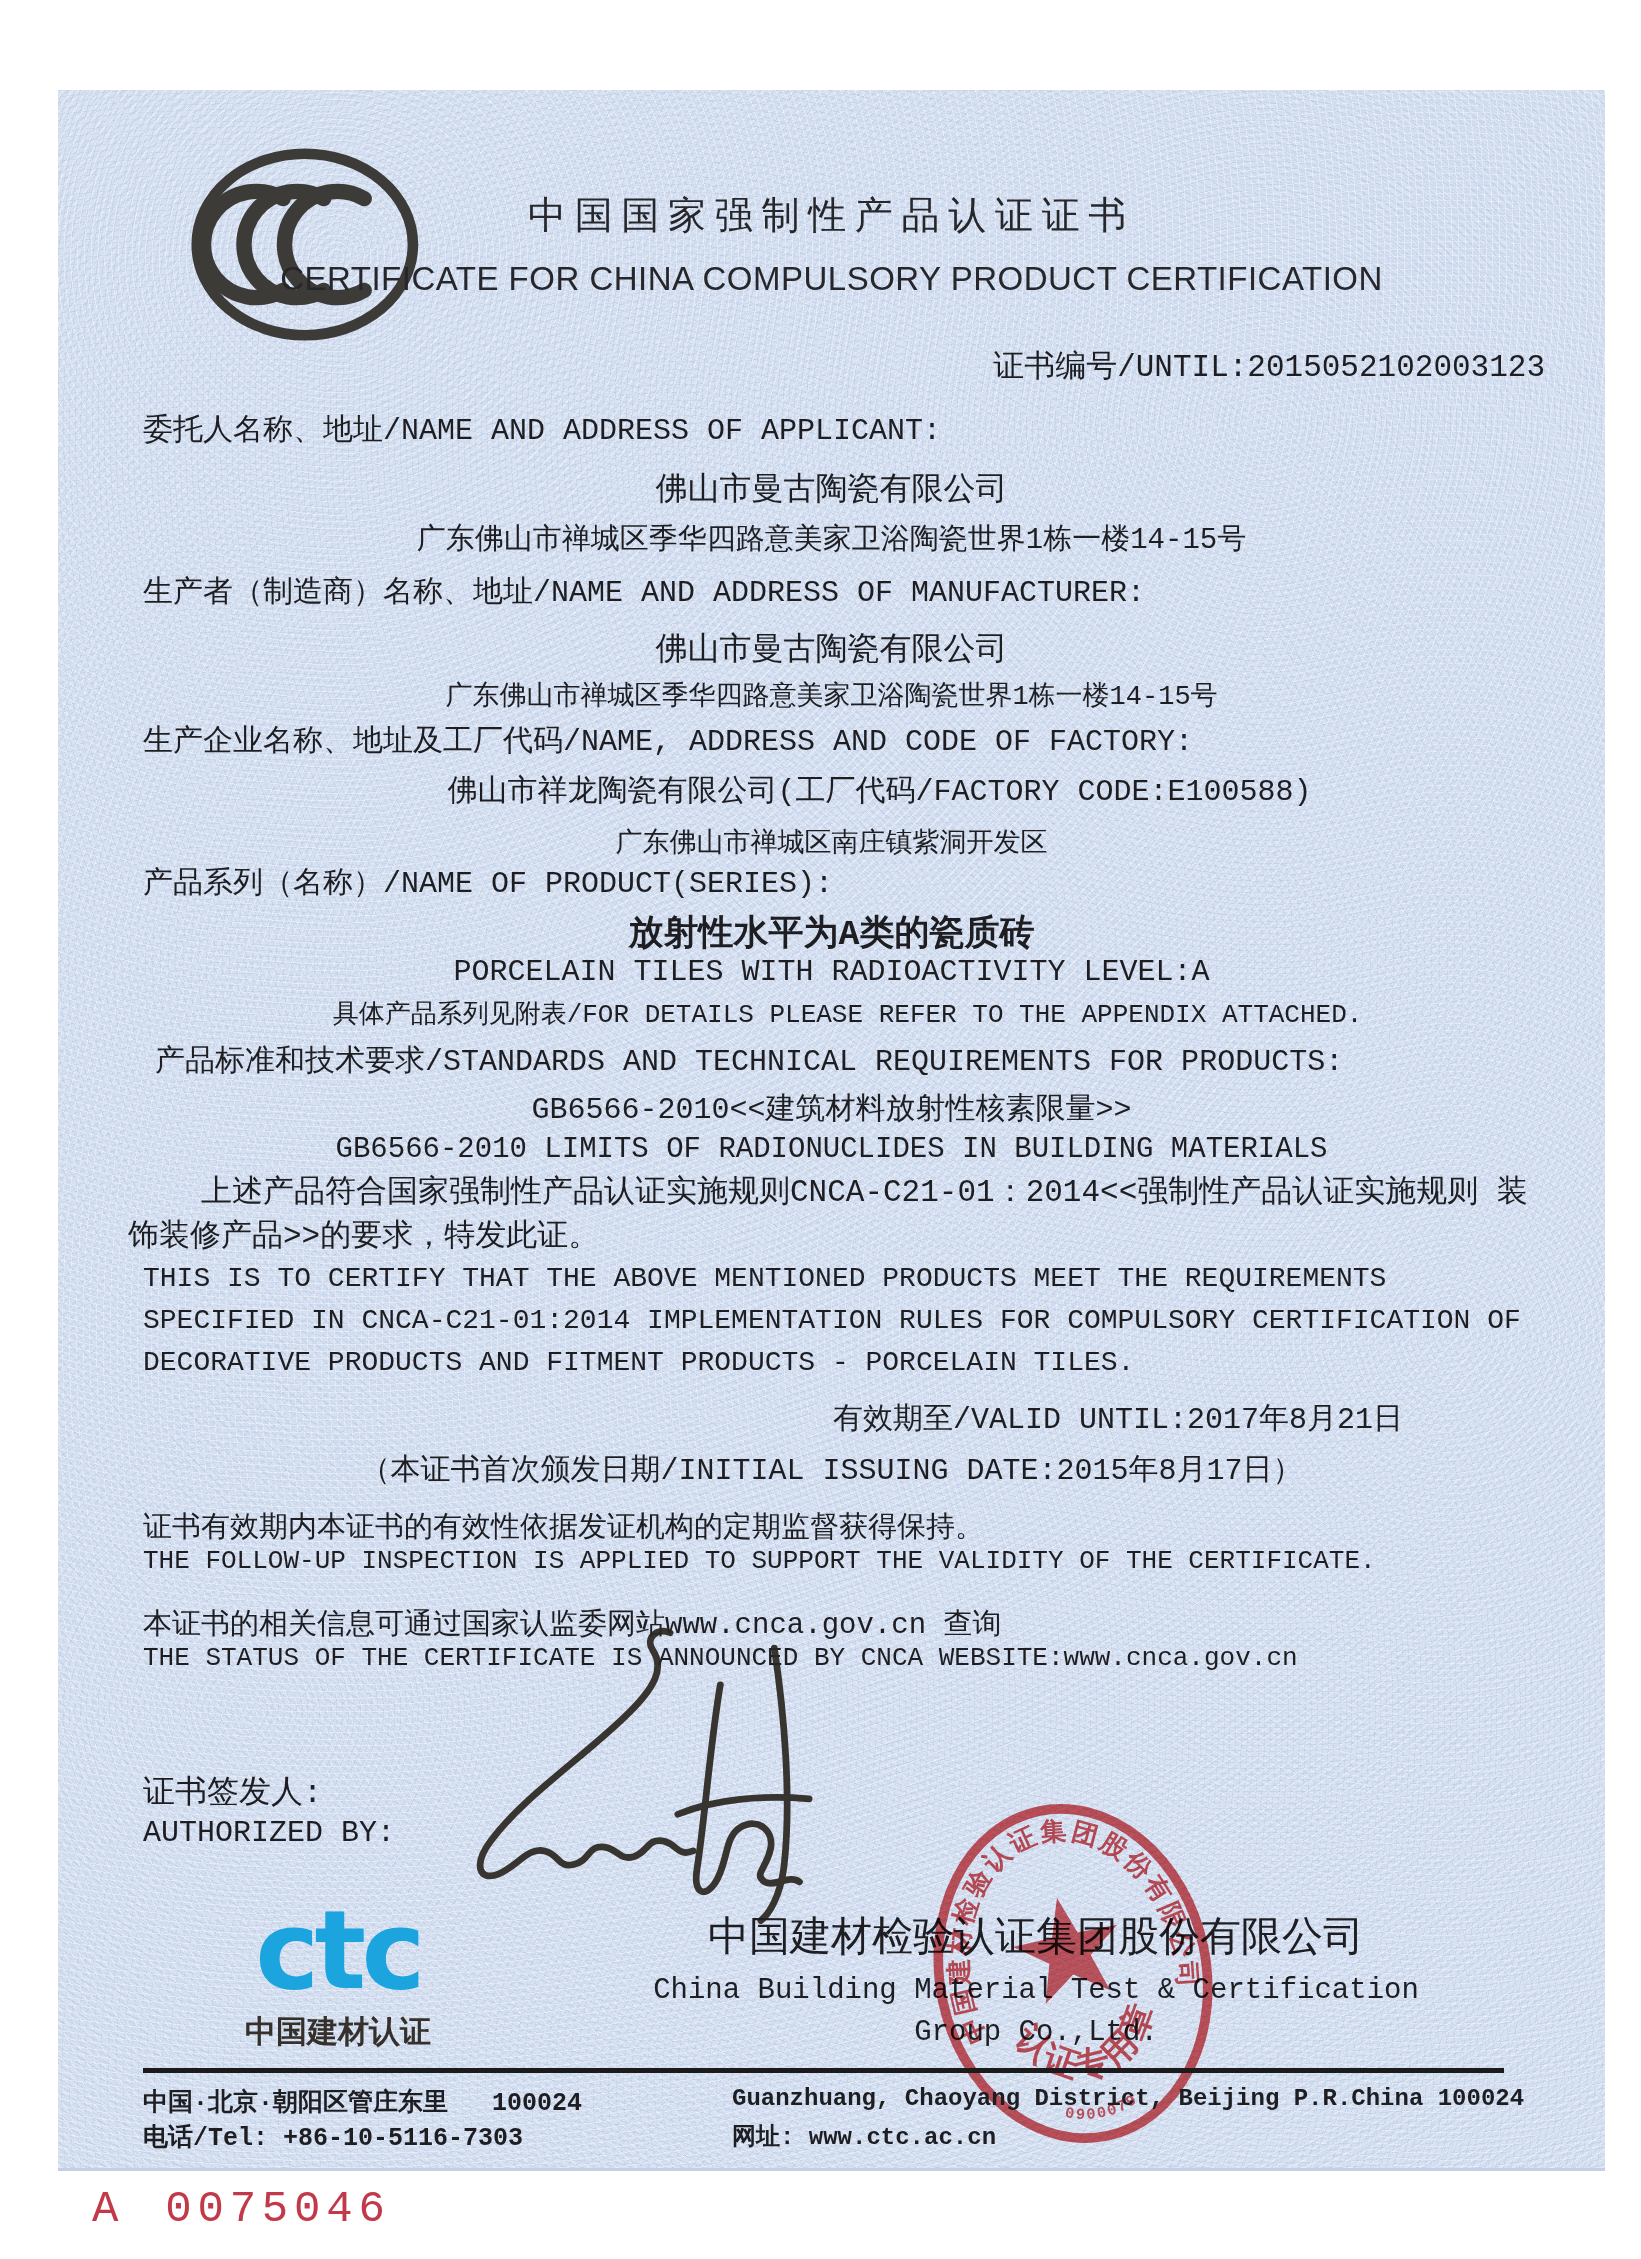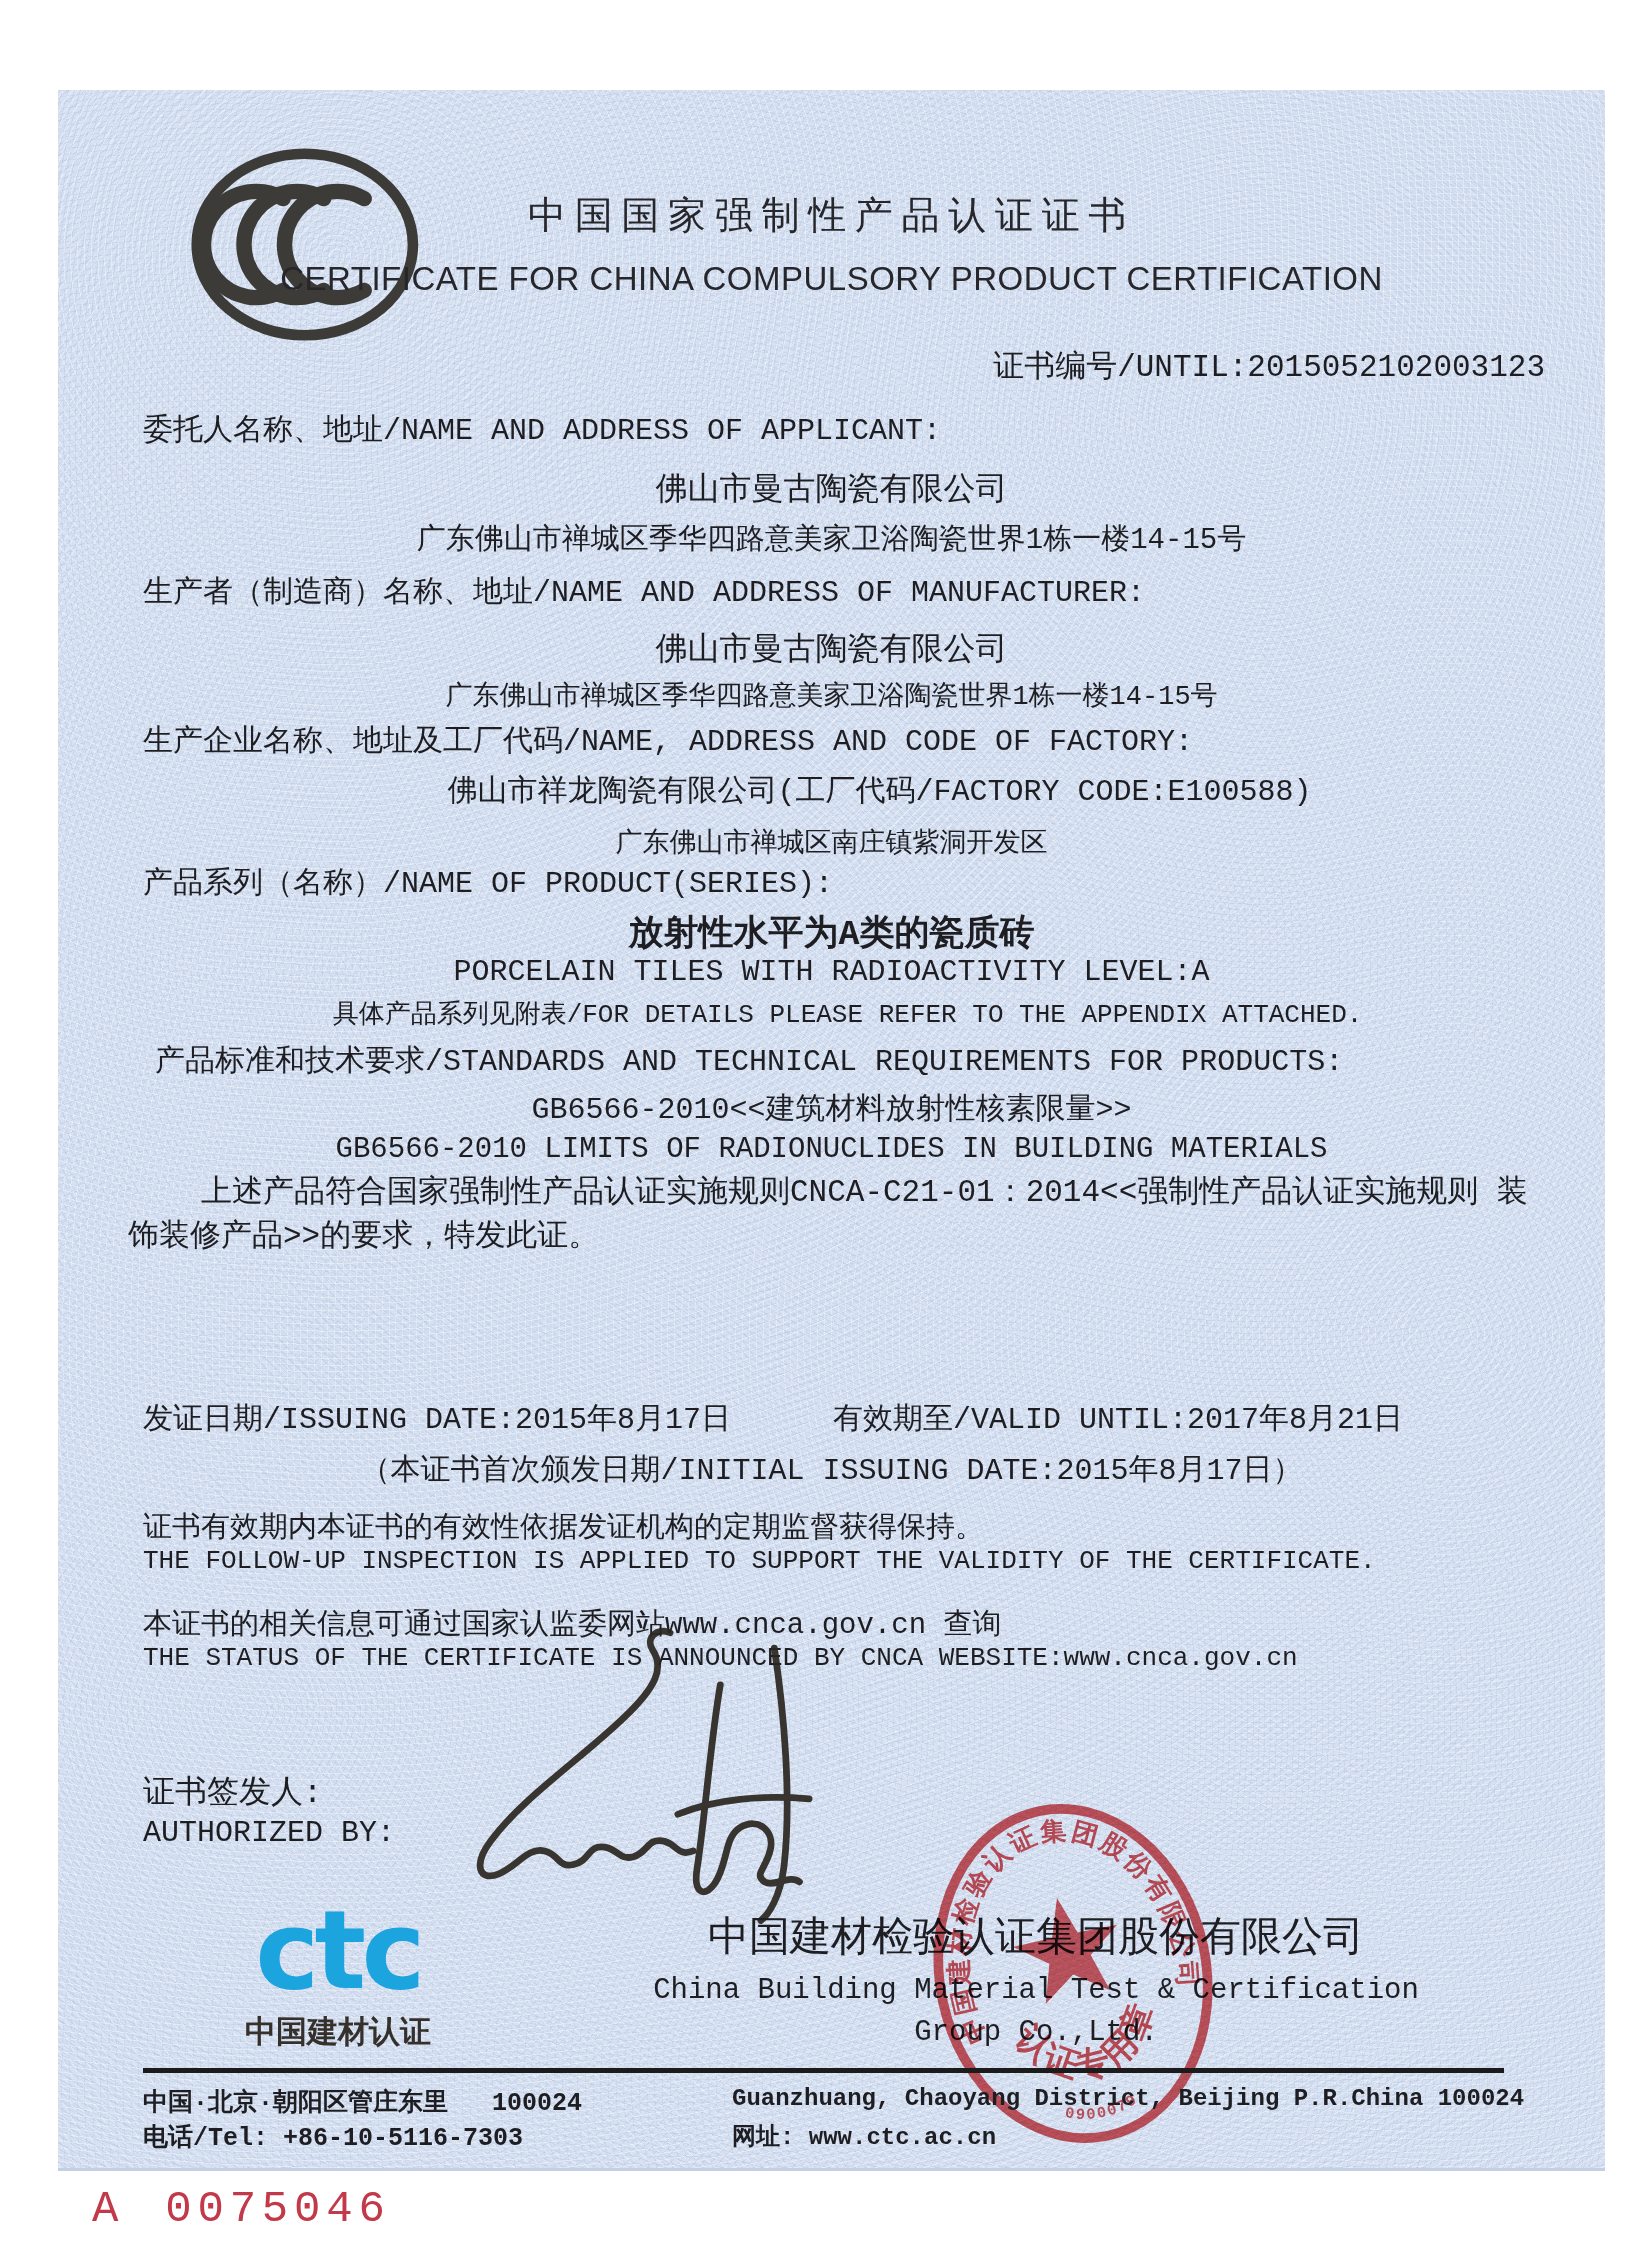--- a/index.html
+++ b/index.html
@@ -87,22 +87,22 @@
   <div class="ln ctr val" style="top:819px;font-size:35px;font-weight:700;">放射性水平为A类的瓷质砖</div>
   <div class="ln ctr val" style="top:865px;font-size:30px;">PORCELAIN TILES WITH RADIOACTIVITY LEVEL:A</div>
   <div class="ln ctr" style="top:906px;font-size:26px;font-weight:400;padding-left:16px;">具体产品系列见附表/FOR DETAILS PLEASE REFER TO THE APPENDIX ATTACHED.</div>
 
   <div class="ln lbl" style="left:85px;top:950px;margin-left:12px;">产品标准和技术要求/STANDARDS AND TECHNICAL REQUIREMENTS FOR PRODUCTS:</div>
   <div class="ln ctr val" style="top:998px;font-size:30px;font-family:Liberation Mono, monospace;">GB6566-2010&lt;&lt;建筑材料放射性核素限量&gt;&gt;</div>
   <div class="ln ctr val" style="top:1043px;font-size:29px;">GB6566-2010 LIMITS OF RADIONUCLIDES IN BUILDING MATERIALS</div>
 
   <div class="blk" style="left:70px;top:1081px;width:1419px;font-size:31px;font-weight:500;
        line-height:44px;text-indent:73px;white-space:normal;">上述产品符合国家强制性产品认证实施规则CNCA-C21-01：2014&lt;&lt;强制性产品认证实施规则 装饰装修产品&gt;&gt;的要求，特发此证。</div>
+  <div class="blk" style="left:85px;top:1168px;width:1400px;font-size:28px;line-height:42px;white-space:normal;">THIS IS TO CERTIFY THAT THE ABOVE MENTIONED PRODUCTS MEET THE REQUIREMENTS SPECIFIED IN CNCA-C21-01:2014 IMPLEMENTATION RULES FOR COMPULSORY CERTIFICATION OF DECORATIVE PRODUCTS AND FITMENT PRODUCTS - PORCELAIN TILES.</div>
 
-  <div class="ln lbl" style="left:85px;top:1308px;font-size:30px;">发证日期/ISSUING DATE:2015年8月17日</div>
   <div class="ln lbl" style="left:775px;top:1308px;font-size:30px;">有效期至/VALID UNTIL:2017年8月21日</div>
   <div class="ln ctr" style="top:1359px;font-size:30px;font-weight:500;">（本证书首次颁发日期/INITIAL ISSUING DATE:2015年8月17日）</div>
 
   <div class="ln" style="left:85px;top:1417px;font-size:29px;font-weight:500;">证书有效期内本证书的有效性依据发证机构的定期监督获得保持。</div>
   <div class="ln" style="left:85px;top:1456px;font-size:26px;">THE FOLLOW-UP INSPECTION IS APPLIED TO SUPPORT THE VALIDITY OF THE CERTIFICATE.</div>
   <div class="ln" style="left:85px;top:1514px;font-size:29px;font-weight:500;">本证书的相关信息可通过国家认监委网站www.cnca.gov.cn 查询</div>
   <div class="ln" style="left:85px;top:1553px;font-size:26px;">THE STATUS OF THE CERTIFICATE IS ANNOUNCED BY CNCA WEBSITE:www.cnca.gov.cn</div>
 
   <div class="ln sig-label" style="left:85px;top:1680px;">证书签发人:</div>
   <div class="ln sig-label" style="left:85px;top:1726px;font-size:30px;">AUTHORIZED BY:</div>

